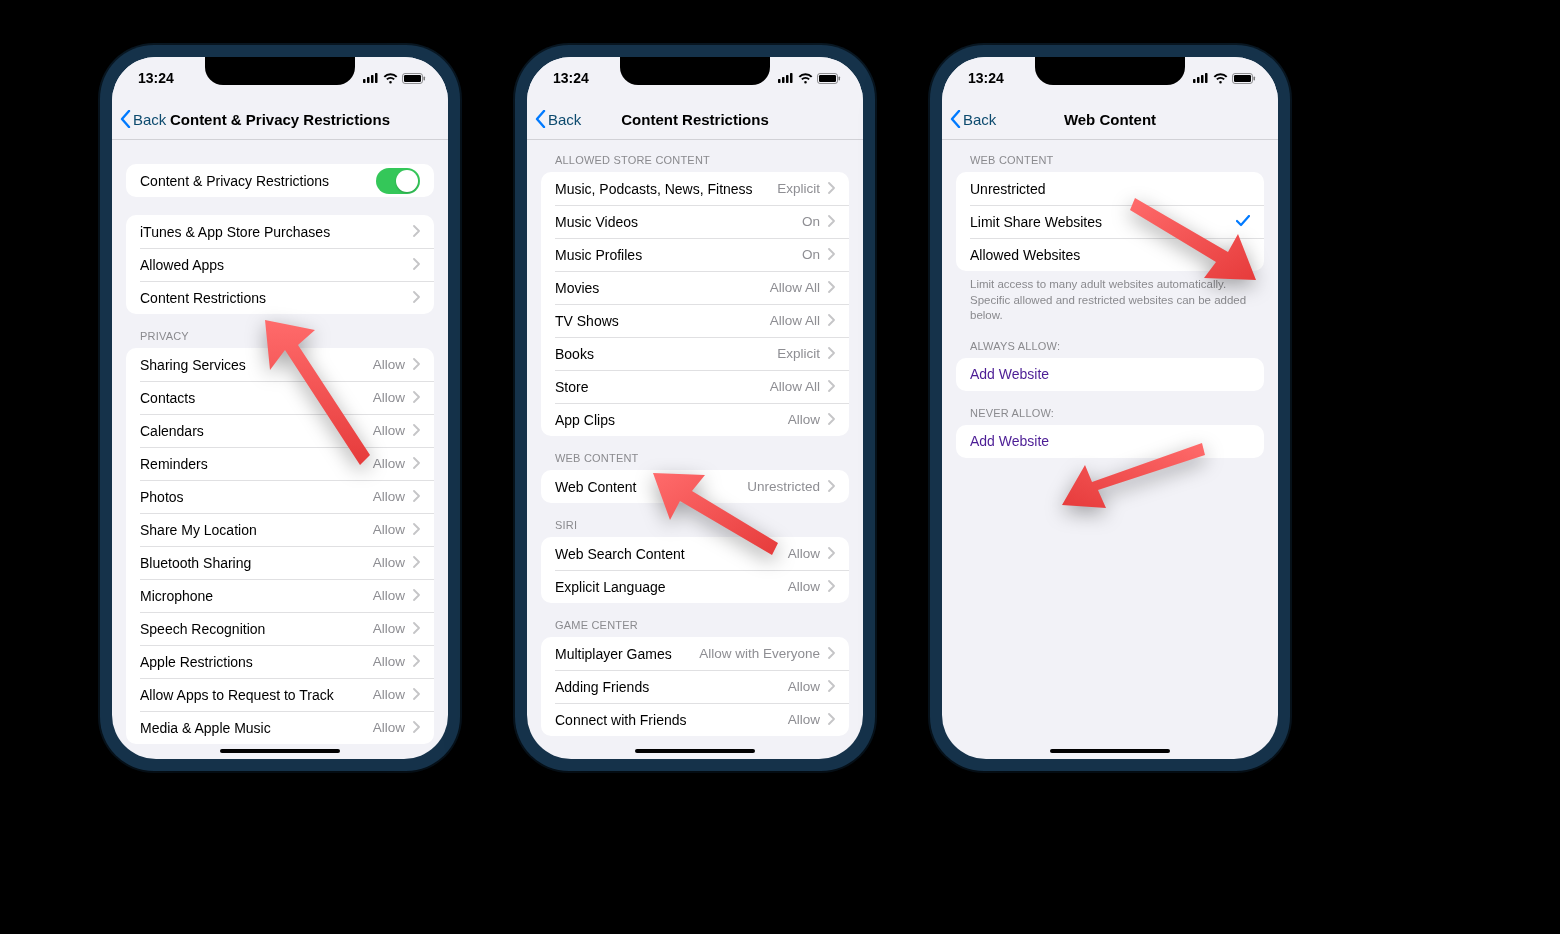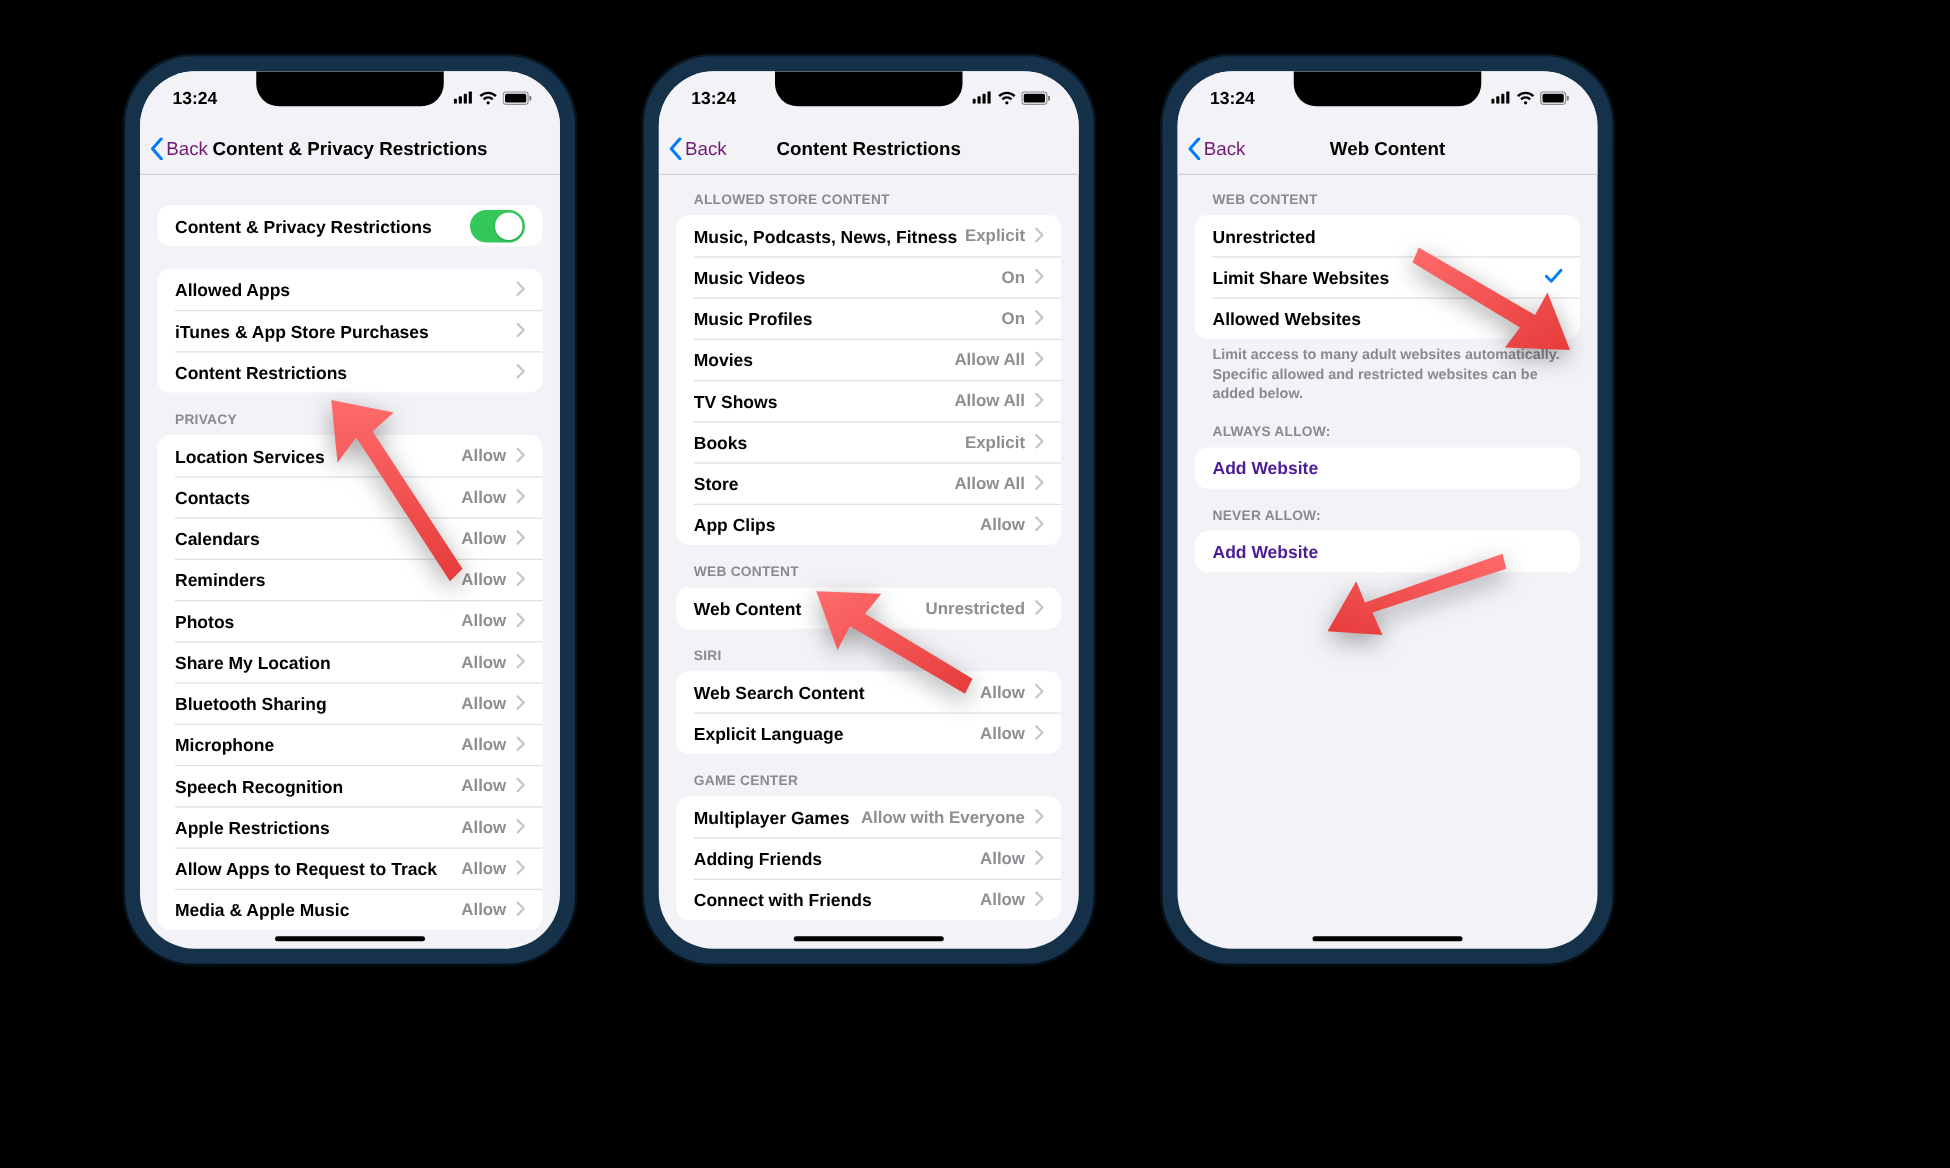--- a/index.html
+++ b/index.html
@@ -71,40 +71,39 @@
     display: flex;
     align-items: center;
     padding: 0 8px;
     background: #f2f2f7;
     border-bottom: 0.5px solid #d1d1d6;
     position: relative;
   }
   .nav-back {
     display: flex;
     align-items: center;
-    color: #701a75;
+    color: #0c4a6e;
     font-size: 15px;
     gap: 2px;
   }
   .nav-back svg { display:block; }
   .nav-title {
     position: absolute;
     left: 0; right: 0;
     text-align: center;
     font-size: 15px;
     font-weight: 600;
     color: #000;
     pointer-events: none;
   }
 
   
   .content {
     height: calc(100% - 82px);
     overflow: hidden;
-    font-weight: bold;
   }
   .section-header {
     font-size: 11px;
     letter-spacing: 0.2px;
     color: #8a8a8e;
     text-transform: uppercase;
     padding: 16px 28px 6px;
   }
   .section-footer {
     font-size: 11.5px;
@@ -221,43 +220,43 @@
         <div class="group first">
           <div class="row">
             <span class="label">Content &amp; Privacy Restrictions</span>
             <div class="toggle"></div>
           </div>
         </div>
 
         <div style="height:18px"></div>
         <div class="group" id="p1-rows1">
             <div class="row">
+              <span class="label">iTunes &amp; App Store Purchases</span>
+              <span class="chevron"><svg width="7" height="12" viewBox="0 0 7 12">
+                  <path d="M1 1l5 5-5 5" stroke="#c5c5c7" stroke-width="1.8" fill="none" stroke-linecap="round" stroke-linejoin="round"></path>
+                </svg></span>
+            </div>
+            <div class="row">
               <span class="label">Allowed Apps</span>
-              <span class="chevron"><svg width="7" height="12" viewBox="0 0 7 12">
-                  <path d="M1 1l5 5-5 5" stroke="#c5c5c7" stroke-width="1.8" fill="none" stroke-linecap="round" stroke-linejoin="round"></path>
-                </svg></span>
-            </div>
-            <div class="row">
-              <span class="label">iTunes &amp; App Store Purchases</span>
               <span class="chevron"><svg width="7" height="12" viewBox="0 0 7 12">
                   <path d="M1 1l5 5-5 5" stroke="#c5c5c7" stroke-width="1.8" fill="none" stroke-linecap="round" stroke-linejoin="round"></path>
                 </svg></span>
             </div>
             <div class="row">
               <span class="label">Content Restrictions</span>
               <span class="chevron"><svg width="7" height="12" viewBox="0 0 7 12">
                   <path d="M1 1l5 5-5 5" stroke="#c5c5c7" stroke-width="1.8" fill="none" stroke-linecap="round" stroke-linejoin="round"></path>
                 </svg></span>
             </div>
           </div>
 
         <div class="section-header">Privacy</div>
         <div class="group" id="p1-privacy">
             <div class="row">
-              <span class="label">Location Services</span>
+              <span class="label">Sharing Services</span>
               <span class="value">Allow</span>
               <span class="chevron"><svg width="7" height="12" viewBox="0 0 7 12">
                   <path d="M1 1l5 5-5 5" stroke="#c5c5c7" stroke-width="1.8" fill="none" stroke-linecap="round" stroke-linejoin="round"></path>
                 </svg></span>
             </div>
             <div class="row">
               <span class="label">Contacts</span>
               <span class="value">Allow</span>
               <span class="chevron"><svg width="7" height="12" viewBox="0 0 7 12">
                   <path d="M1 1l5 5-5 5" stroke="#c5c5c7" stroke-width="1.8" fill="none" stroke-linecap="round" stroke-linejoin="round"></path>

